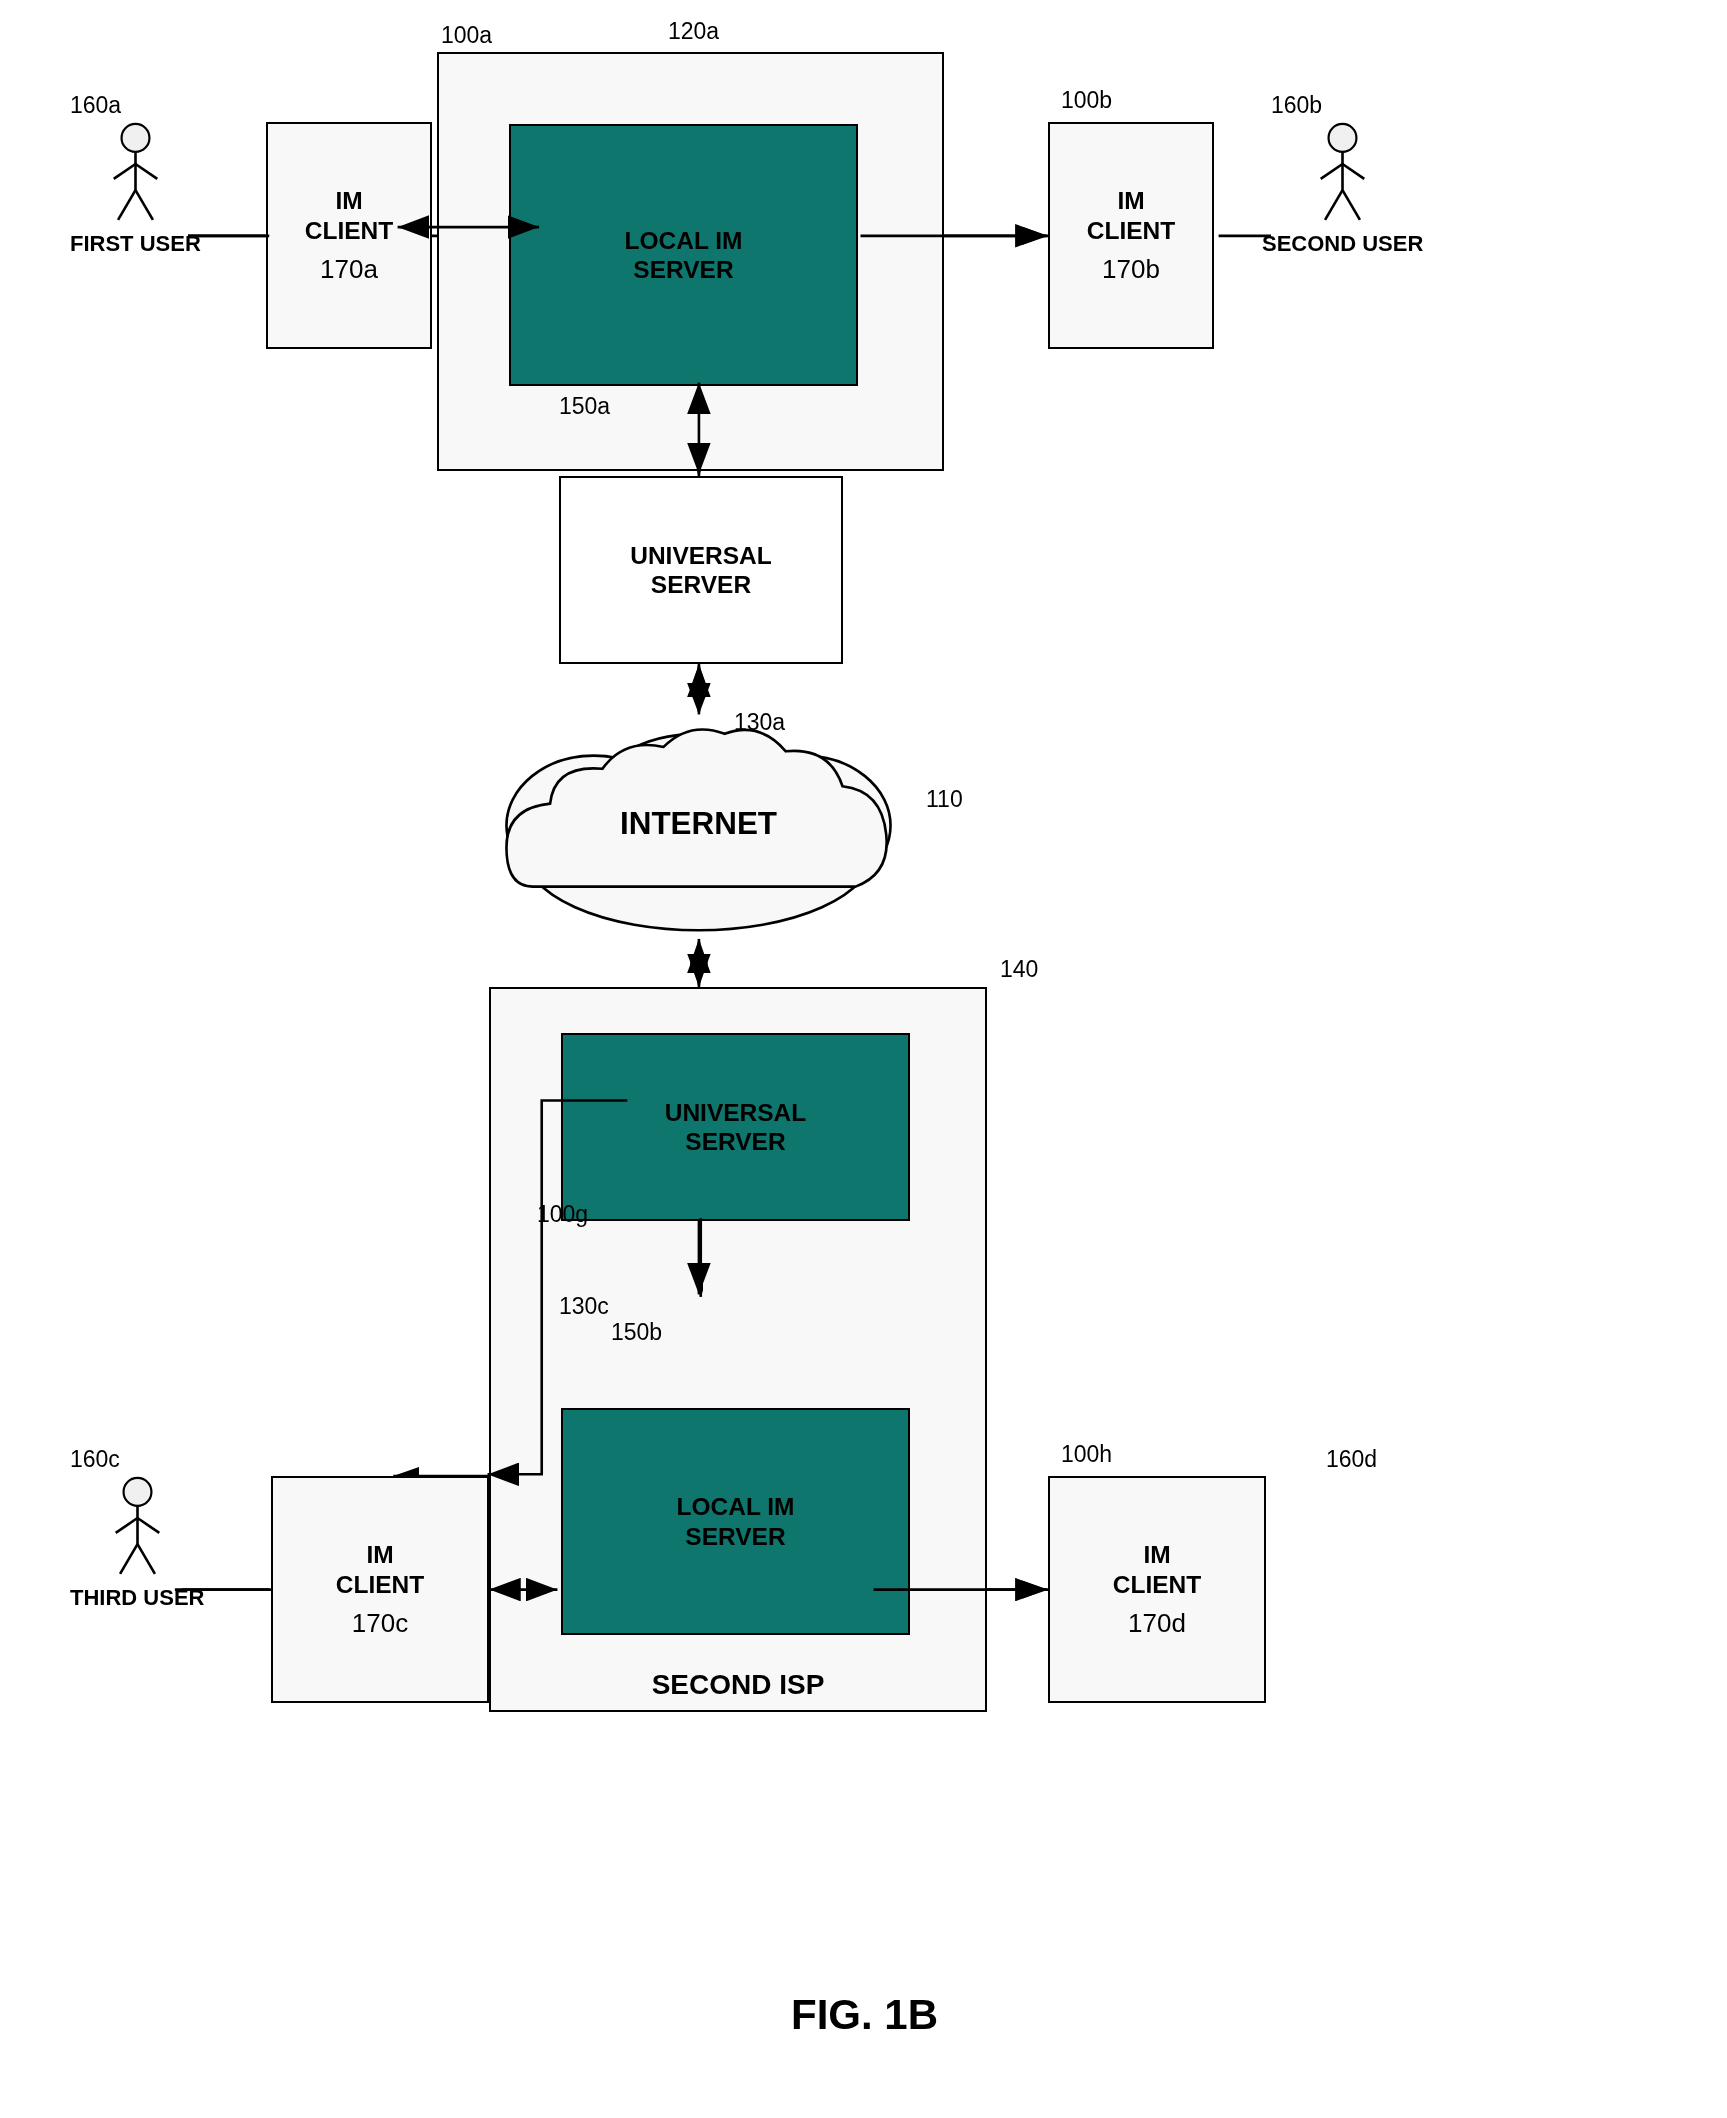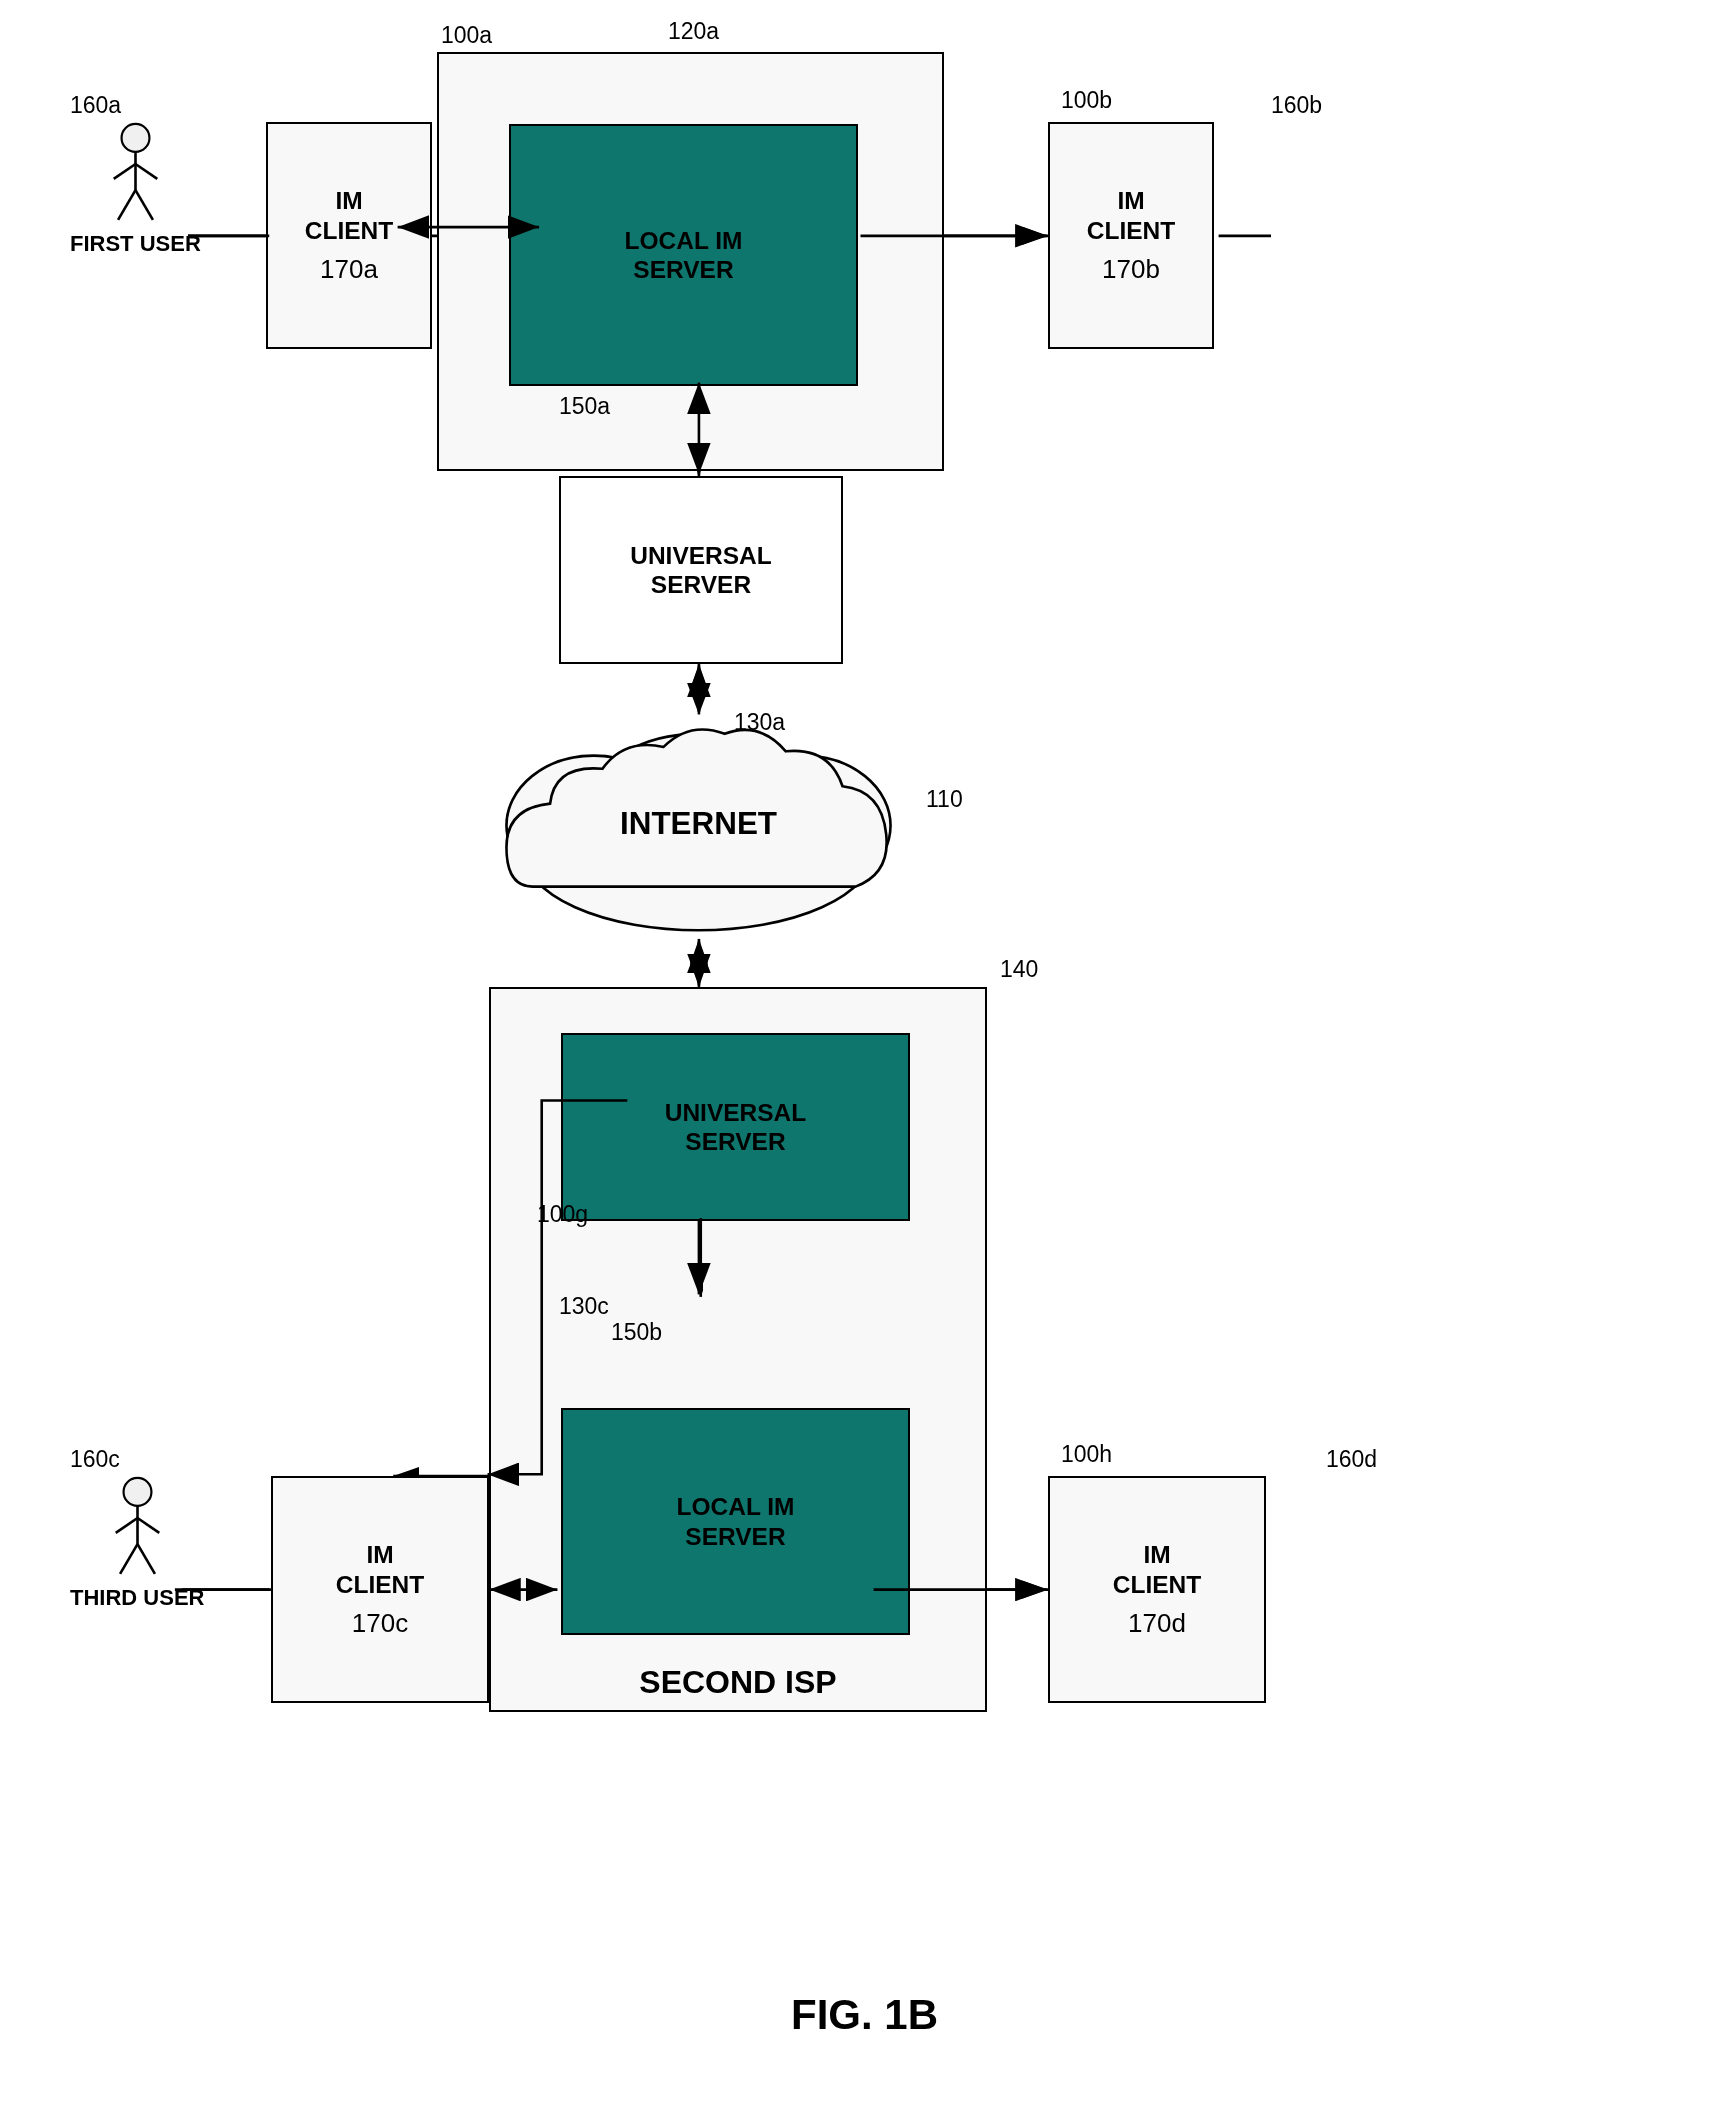--- a/index.html
+++ b/index.html
@@ -185,20 +185,32 @@
 
       <line x1="35" y1="78" x2="15" y2="112" stroke="#000" stroke-width="3"></line>
       <line x1="35" y1="78" x2="55" y2="112" stroke="#000" stroke-width="3"></line>
     </svg>
     <div class="person-label">FIRST
 USER</div>
   </div>
 
   <div class="annot" style="left:70px; top:92px;">160a</div>
 
+  <div class="person" style="left:1262px; top:122px;">
+    <svg class="person-figure" viewBox="0 0 70 120">
+      <circle cx="35" cy="18" r="16" fill="#f0f0f0" stroke="#000" stroke-width="2.5"></circle>
+      <line x1="35" y1="34" x2="35" y2="78" stroke="#000" stroke-width="3"></line>
+      <line x1="35" y1="48" x2="10" y2="65" stroke="#000" stroke-width="3"></line>
+      <line x1="35" y1="48" x2="60" y2="65" stroke="#000" stroke-width="3"></line>
+      <line x1="35" y1="78" x2="15" y2="112" stroke="#000" stroke-width="3"></line>
+      <line x1="35" y1="78" x2="55" y2="112" stroke="#000" stroke-width="3"></line>
+    </svg>
+    <div class="person-label">SECOND
+USER</div>
+  </div>
 
   <div class="annot" style="left:1271px; top:92px;">160b</div>
 
   <div class="box" style="left:559px; top:476px; width:284px; height:188px; display:flex; flex-direction:column; align-items:center; justify-content:center;">
     <div class="box-label">UNIVERSAL</div>
     <div class="box-label">SERVER</div>
   </div>
 
   <div class="annot" style="left:734px; top:677px;margin-top:32px;">130a</div>
 
@@ -227,21 +239,21 @@
     <div class="box box-inner" style="position:absolute; left:70px; top:44px; width:349px; height:188px; display:flex; flex-direction:column; align-items:center; justify-content:center;">
       <div class="box-label">UNIVERSAL</div>
       <div class="box-label">SERVER</div>
     </div>
 
     <div class="box box-inner" style="position:absolute; left:70px; top:419px; width:349px; height:227px; display:flex; flex-direction:column; align-items:center; justify-content:center;">
       <div class="box-label">LOCAL IM</div>
       <div class="box-label">SERVER</div>
     </div>
 
-    <div class="box-label" style="position:absolute; bottom:8.7px; font-size:32px;">SECOND ISP</div>
+    <div class="box-label" style="position:absolute; bottom:8.7px; font-size:28px;">SECOND ISP</div>
   </div>
 
   <div class="annot" style="left:1000px; top:956px;">140</div>
 
   <div class="annot" style="left:559px; top:1293px;">130c</div>
 
   <div class="annot" style="left:611px; top:1319px;">150b</div>
 
   <svg style="position:absolute; left:699px; top:1218px; width:3.5px; height:79px; pointer-events:none;" viewBox="0 0 4 90" width="3.5" height="79">
     <line x1="2" y1="0" x2="2" y2="90" stroke="#000" stroke-width="3" marker-end="url(#arrowhead)"></line>

